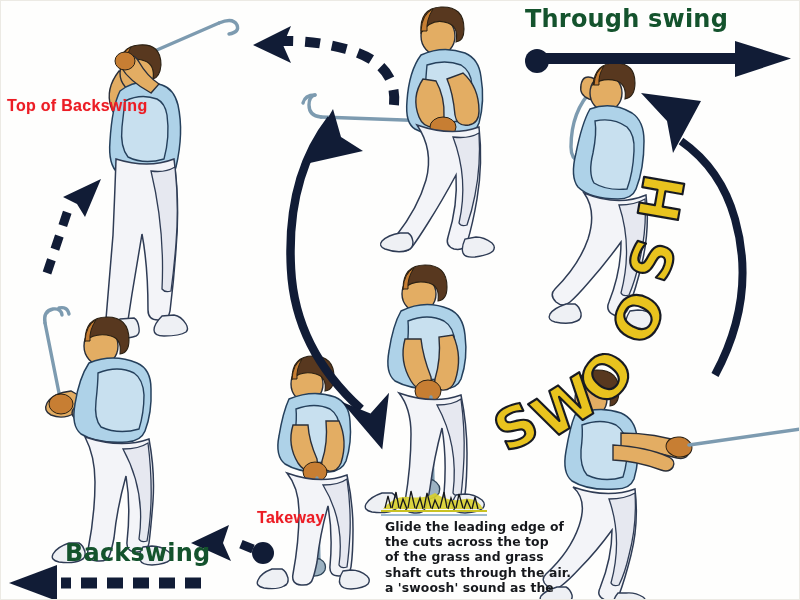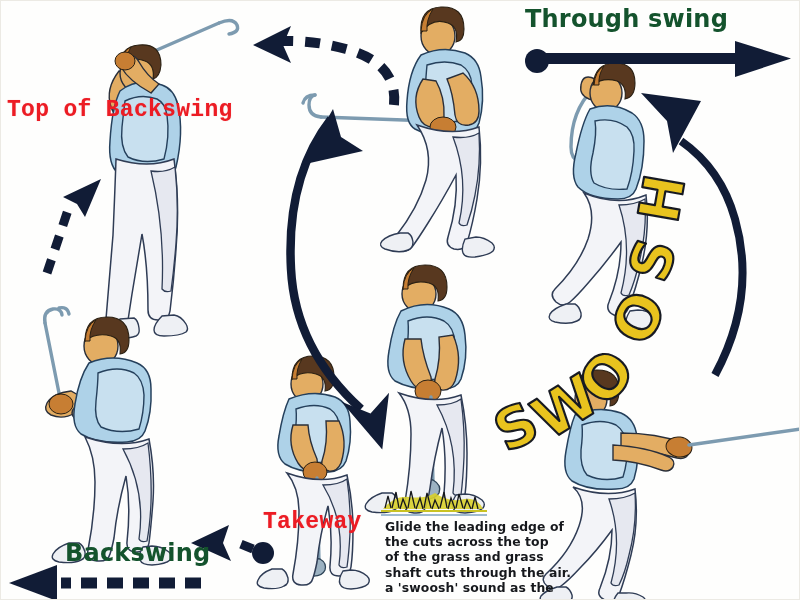--- a/index.html
+++ b/index.html
@@ -24,23 +24,23 @@
     width: 800px;
     height: 600px;
   }
   .lbl {
     position: absolute;
     white-space: nowrap;
     pointer-events: none;
   }
   .lbl-red {
     color: #ec1c24;
-    font-family: Liberation Mono, monospace;
+    font-family: Liberation Sans, sans-serif;
     font-weight: bold;
-    font-size: 23px;
+    font-size: 16px;
     letter-spacing: 0.3px;
     text-shadow: 0 0 1px rgba(236,28,36,0.35);
   }
   .lbl-navy {
     color: #14532d;
     font-family: "DejaVu Sans", sans-serif;
     font-weight: bold;
     font-size: 24px;
     letter-spacing: 0.2px;
   }
@@ -318,21 +318,21 @@
       <path class="nav" d="M56 564 L8 582 L56 600 Z"></path>
     </g>
 
     <path d="M380 514 L486 514" stroke="#7fa3c0" stroke-width="1.6" fill="none"></path>
   </svg>
 
   <div class="lbl lbl-red" style="left:6px; top:96px;">Top of Backswing</div>
 
   <div class="lbl lbl-navy" style="left:524px; top:4px;">Through swing</div>
 
-  <div class="lbl lbl-red" style="left:262px; top:508px;">Takeway</div>
+  <div class="lbl lbl-red" style="left:256px; top:508px;">Takeway</div>
 
   <div class="lbl lbl-navy" style="left:64px; top:538px;">Backswing</div>
 
   <div class="caption" style="left:384px; top:518px;">
     <div>Glide the leading edge of</div>
     <div>the cuts across the top</div>
     <div>of the grass and grass</div>
     <div>shaft cuts through the air.</div>
     <div>a 'swoosh' sound as the</div>
   </div>

